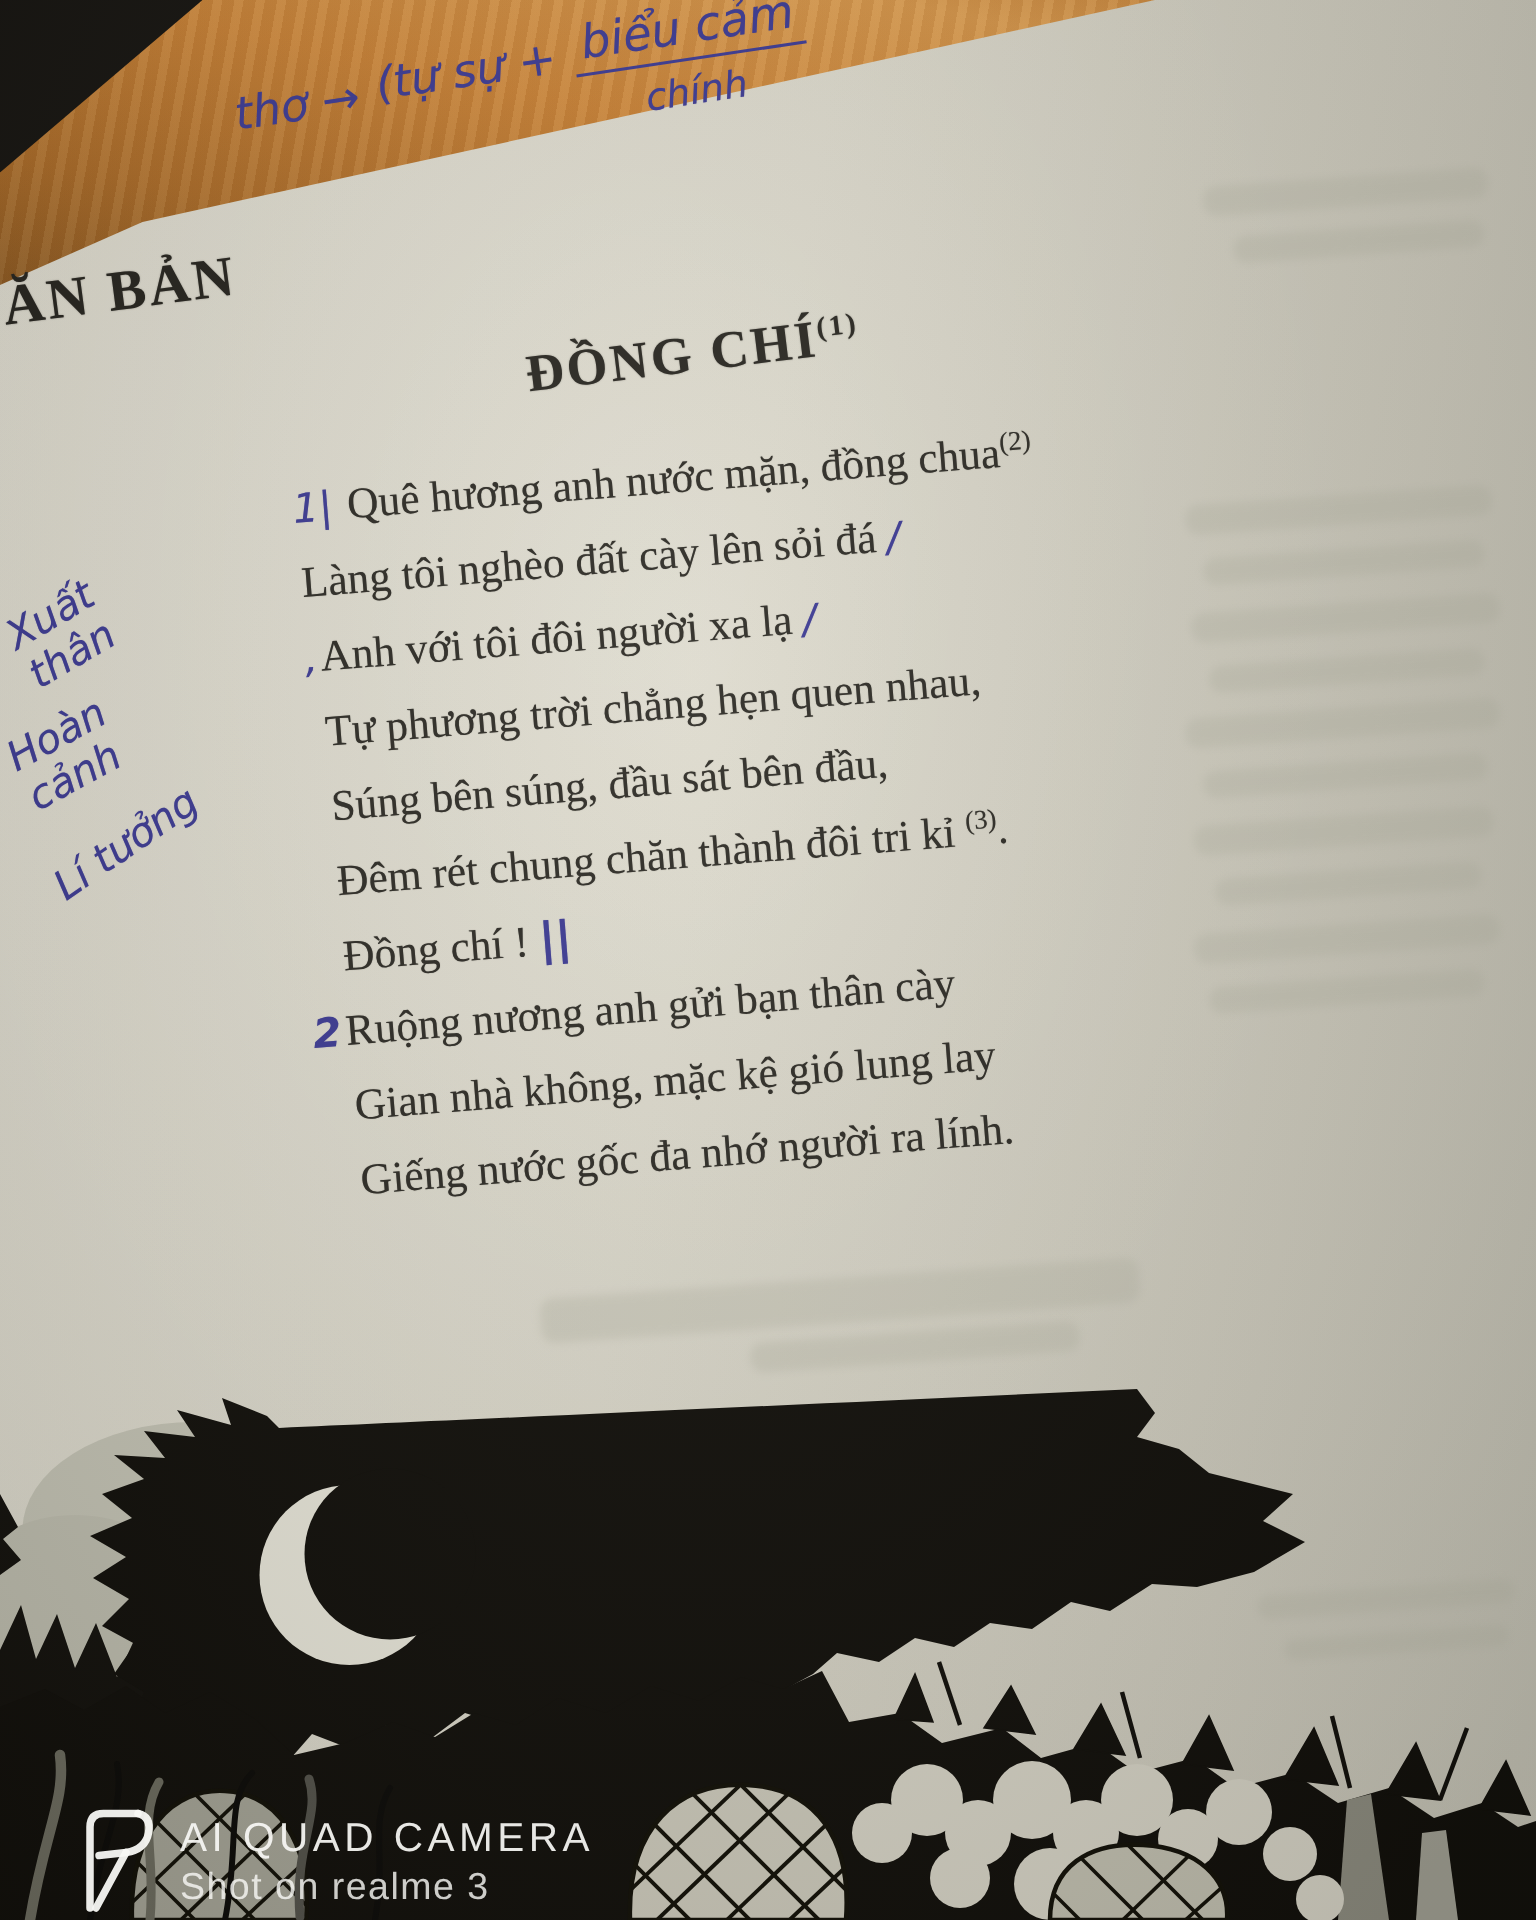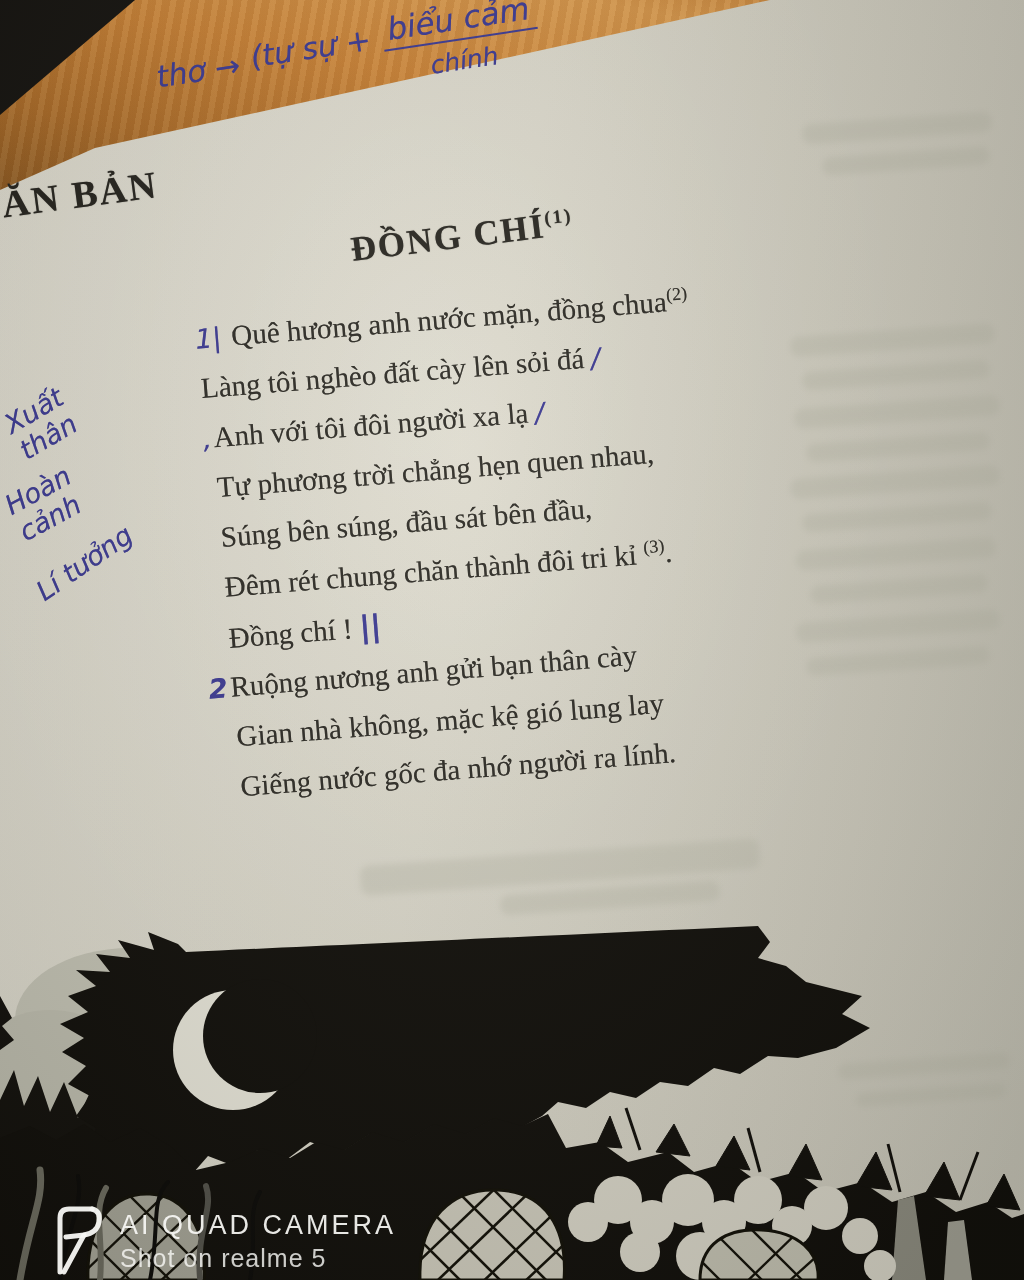--- a/index.html
+++ b/index.html
@@ -256,18 +256,18 @@
   <div class="watermark">
     <svg width="52" height="74" viewBox="0 0 52 74">
       <g fill="none" stroke="rgba(248,248,244,.95)" stroke-width="5" stroke-linecap="round" stroke-linejoin="round">
         <path d="M8,70 L8,16 Q8,7 17,7 L40,7"></path>
         <path d="M40,7 Q49,9 47,20 Q45,31 32,33 L14,35"></path>
         <path d="M32,33 L12,70"></path>
       </g>
     </svg>
     <div class="wm-text">
       <div class="wm-line1">AI QUAD CAMERA</div>
-      <div class="wm-line2">Shot on realme 5</div>
+      <div class="wm-line2">Shot on realme 3</div>
     </div>
   </div>
 
   <div class="vignette"></div>
 </div>
 
 </body></html>

